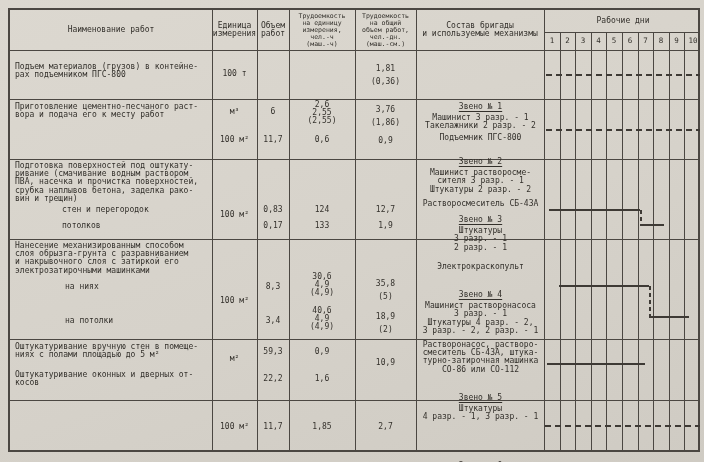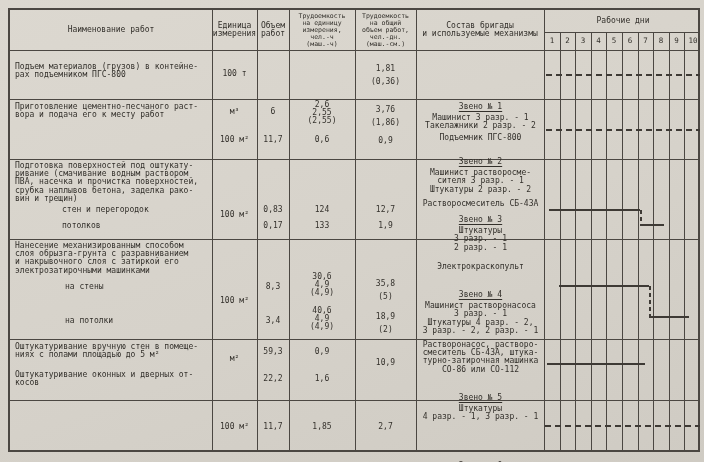--- a/index.html
+++ b/index.html
@@ -172,21 +172,21 @@
           <div class="seg v dashed" style="left: 95.94px; top: 64%; height: 18%;"></div>
           <div class="seg h solid" style="left: 95.94px; width: 24.18px; top: calc(82% - 1px);"></div>
         </div>
     </div>
 
     <div class="block" style="top:229px;height:100px">
       <div class="name" style="top:3px">Нанесение механизированным способом
 слоя обрызга-грунта с разравниванием
 и накрывочного слоя с затиркой его
 электрозатирочными машинками</div>
-      <div class="sub" style="left:55px;top:44px">на стены</div>
+      <div class="sub" style="left:55px;top:44px">на ниях</div>
       <div class="sub" style="left:55px;top:78px">на потолки</div>
       <div class="val c-unit" style="top:58px">100 м²</div>
       <div class="val c-vol" style="top:44px">8,3</div>
       <div class="val c-vol" style="top:78px">3,4</div>
       <div class="val ml c-lu" style="top:34px">30,6
 4,9
 (4,9)</div>
       <div class="val ml c-lu" style="top:68px">40,6
 4,9
 (4,9)</div>

